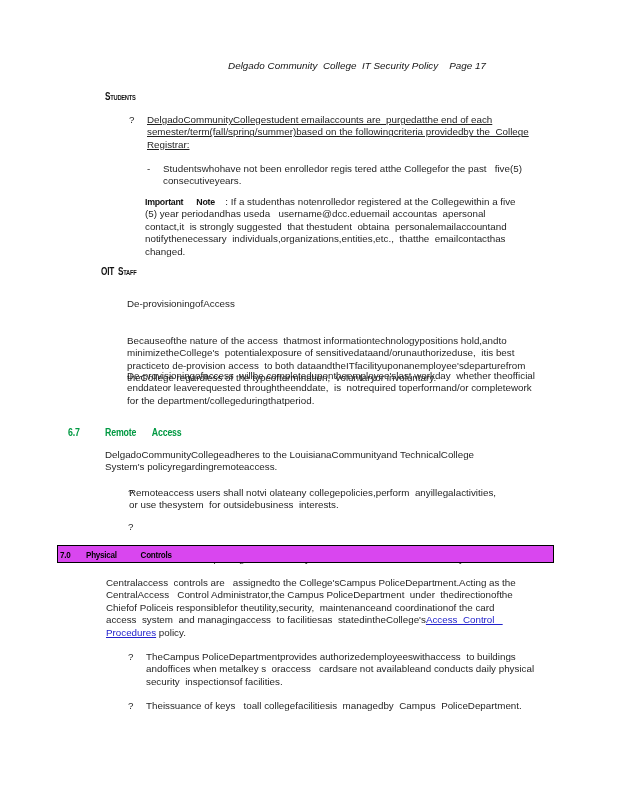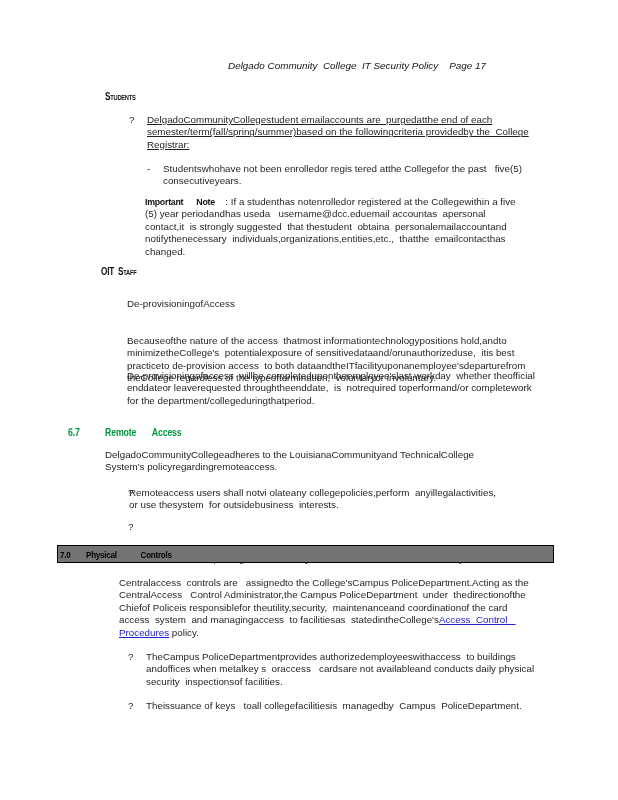--- a/index.html
+++ b/index.html
@@ -19,21 +19,21 @@
   }
   .notelabel{
     display:inline-block;font-weight:bold;letter-spacing:-0.3px;
     transform:scaleX(0.9);transform-origin:0 50%;color:#111;
   }
   .green-num,.green-title{
     color:#009942;font-weight:bold;font-size:10px;letter-spacing:-0.2px;
     transform:scaleX(0.88);transform-origin:0 50%;
   }
   .bar70{
-    left:57px;top:545px;width:495px;height:16px;background:#737373;
+    left:57px;top:545px;width:495px;height:16px;background:#d946ef;
     border:1px solid #000000;display:flex;align-items:center;color:#000;
   }
   .bar70 .num{font-weight:bold;font-size:9.5px;letter-spacing:-0.3px;margin-left:2px;
     transform:scaleX(0.85);transform-origin:0 50%;}
   .bar70 .ttl{font-weight:bold;font-size:9.5px;letter-spacing:-0.3px;margin-left:14px;
     transform:scaleX(0.85);transform-origin:0 50%;white-space:pre;}
   .doclink{color:#2222CC;text-decoration:underline;cursor:pointer;}
   .marker{font-size:9.8px;line-height:12.4px;}
 </style>
 </head>
@@ -84,21 +84,21 @@
 or use thesystem  for outsidebusiness  interests.</div>
 
 <span class="abs marker" style="left:128px;top:521px;">?</span>
 <div class="abs body-text" style="left:146px;top:521px;margin-top:32px;">Remoteaccess privilegeswillbe strictly limitedand evaluatedon  a  case-by-casebasis.</div>
 
 <div class="abs bar70">
   <span class="num">7.0</span>
   <span class="ttl">Physical            Controls</span>
 </div>
 
-<div class="abs body-text" style="left:119px;top:577px;"><span>Centralaccess  controls are   assignedto the College'sCampus PoliceDepartment.Acting as the
+<div class="abs body-text" style="left:106px;top:577px;"><span>Centralaccess  controls are   assignedto the College'sCampus PoliceDepartment.Acting as the
 CentralAccess   Control Administrator,the Campus PoliceDepartment  under  thedirectionofthe
 Chiefof Policeis responsiblefor theutility,security,  maintenanceand coordinationof the card
 access  system  and managingaccess  to facilitiesas  statedintheCollege's</span><a class="doclink">Access  Control   
 Procedures</a><span> policy.</span></div>
 
 <span class="abs marker" style="left:128px;top:651px;">?</span>
 <div class="abs body-text" style="left:146px;top:651px;">TheCampus PoliceDepartmentprovides authorizedemployeeswithaccess  to buildings
 andoffices when metalkey s  oraccess   cardsare not availableand conducts daily physical
 security  inspectionsof facilities.</div>
 

